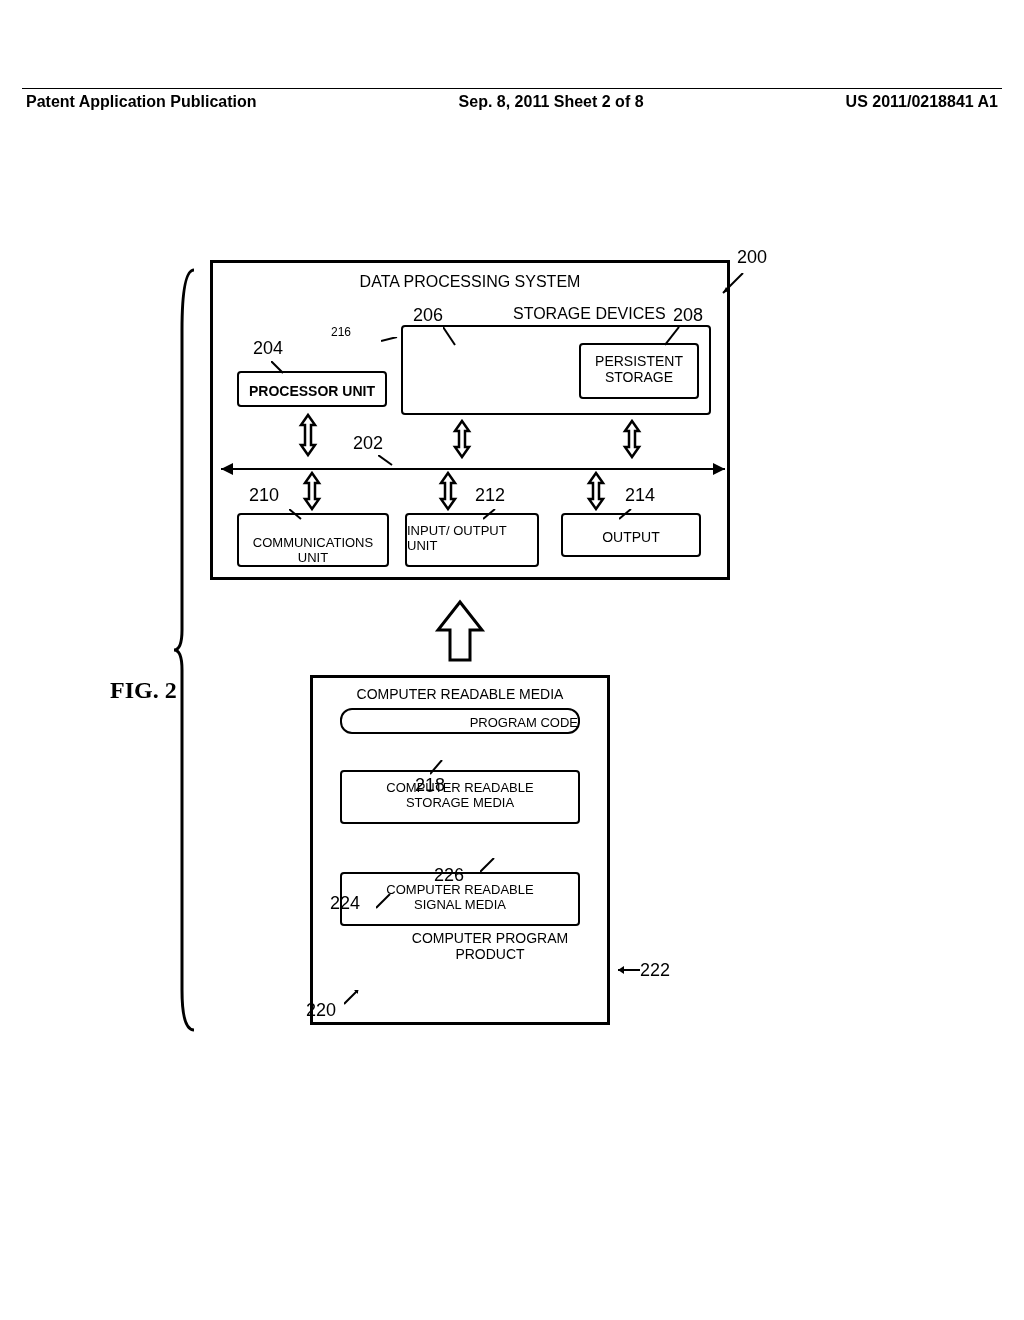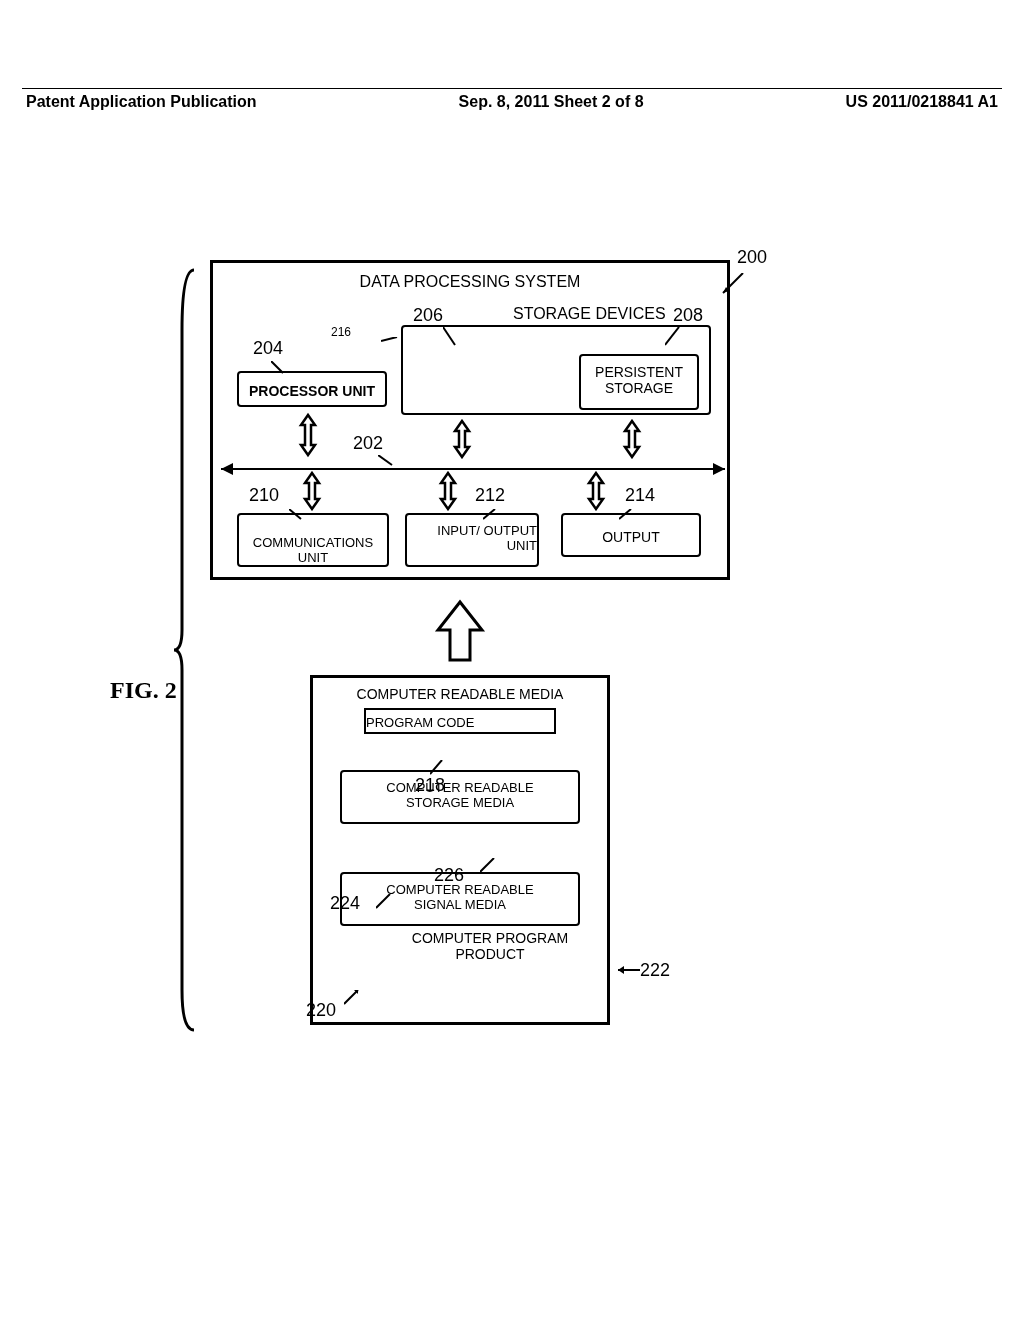--- a/index.html
+++ b/index.html
@@ -15,52 +15,52 @@
   .upper-box { position: absolute; top: 30px; left: 30px; width: 520px; height: 320px; border: 3px solid #000; }
   .upper-title { text-align: center; margin-top: 10px; font-size: 16px; }
   .ref-200 { position: absolute; top: -16px; right: -40px; font-size: 18px; }
   .ref-200-line { position: absolute; top: 10px; right: -22px; }
   
   .label-sd { position: absolute; top: 42px; left: 300px; font-size: 16px; }
   
   .proc-unit { position: absolute; top: 108px; left: 24px; width: 150px; height: 36px; border: 2.5px solid #000; border-radius: 4px; text-align: center; font-size: 14px; line-height: 36px; font-weight: bold; }
   .storage-panel { position: absolute; top: 62px; left: 188px; width: 310px; height: 90px; border: 2.5px solid #000; border-radius: 4px; }
   .memory { position: absolute; top: 22px; left: 16px; width: 116px; height: 50px; border: 2.5px solid #000; border-radius: 4px; text-align: center; line-height: 50px; font-size: 14px; }
-  .pstorage { position: absolute; top: 16px; left: 176px; width: 120px; height: 56px; border: 2.5px solid #000; border-radius: 4px; text-align: center; font-size: 14px; padding-top: 8px; margin-top: 11px; }
+  .pstorage { position: absolute; top: 16px; left: 176px; width: 120px; height: 56px; border: 2.5px solid #000; border-radius: 4px; text-align: center; font-size: 14px; padding-top: 8px; }
   
   .ref204 { position: absolute; top: 75px; left: 40px; font-size: 18px; }
   .ref204-tick { position: absolute; top: 98px; left: 58px; }
   .ref216 { position: absolute; top: 62px; left: 118px; font-size: 12px; }
   .ref216-tick { position: absolute; top: 74px; left: 168px; }
   .ref206 { position: absolute; top: 42px; left: 200px; font-size: 18px; }
   .ref206-tick { position: absolute; top: 64px; left: 230px; }
   .ref208 { position: absolute; top: 42px; left: 460px; font-size: 18px; }
   .ref208-tick { position: absolute; top: 64px; left: 452px; }
   
   .bus { position: absolute; top: 198px; left: 8px; width: 504px; }
   .ref202 { position: absolute; top: 170px; left: 140px; font-size: 18px; }
   .ref202-tick { position: absolute; top: 192px; left: 165px; }
   
   .comm-unit { position: absolute; top: 250px; left: 24px; width: 152px; height: 54px; border: 2.5px solid #000; border-radius: 4px; text-align: center; font-size: 13px; padding-top: 20px; }
-  .io-unit { position: absolute; top: 250px; left: 192px; width: 134px; height: 54px; border: 2.5px solid #000; border-radius: 4px; text-align: right; font-size: 13px; padding-top: 8px; }
+  .io-unit { position: absolute; top: 250px; left: 192px; width: 134px; height: 54px; border: 2.5px solid #000; border-radius: 4px; text-align: left; font-size: 13px; padding-top: 8px; }
   .display-unit { position: absolute; top: 250px; left: 348px; width: 140px; height: 44px; border: 2.5px solid #000; border-radius: 4px; text-align: center; font-size: 14px; line-height: 44px; }
   
   .ref210 { position: absolute; top: 222px; left: 36px; font-size: 18px; }
   .ref210-tick { position: absolute; top: 246px; left: 76px; }
   .ref212 { position: absolute; top: 222px; left: 262px; font-size: 18px; }
   .ref212-tick { position: absolute; top: 246px; left: 270px; }
   .ref214 { position: absolute; top: 222px; left: 412px; font-size: 18px; }
   .ref214-tick { position: absolute; top: 246px; left: 406px; }
   
   
   .dbl-arrow { position: absolute; }
   
   .lower-box { position: absolute; top: 445px; left: 130px; width: 300px; height: 350px; border: 3px solid #000; }
   .crm-title { text-align: center; margin-top: 8px; font-size: 14px; }
-  .pcode { margin: 6px auto 0 auto; width: 192px; height: 26px; border: 2.5px solid #000; border-radius: 0; text-align: left; font-size: 13px; line-height: 26px; }
+  .pcode { margin: 6px auto 0 auto; width: 240px; height: 26px; border: 2.5px solid #000; border-radius: 12px; text-align: right; font-size: 13px; line-height: 26px; }
   .crsm { margin: 36px auto 0 auto; width: 240px; height: 54px; border: 2.5px solid #000; border-radius: 4px; text-align: center; font-size: 13px; padding-top: 8px; }
   .crsig { margin: 48px auto 0 auto; width: 240px; height: 54px; border: 2.5px solid #000; border-radius: 4px; text-align: center; font-size: 13px; padding-top: 8px; }
   .cpp { text-align: center; margin-top: 4px; font-size: 14px; padding-left: 60px; }
   
   .ref218 { position: absolute; top: 545px; left: 235px; font-size: 18px; }
   .ref218-tick { position: absolute; top: 530px; left: 250px; }
   .ref226 { position: absolute; top: 635px; left: 254px; font-size: 18px; }
   .ref226-tick { position: absolute; top: 628px; left: 300px; }
   .ref224 { position: absolute; top: 663px; left: 150px; font-size: 18px; }
   .ref224-tick { position: absolute; top: 664px; left: 196px; }

